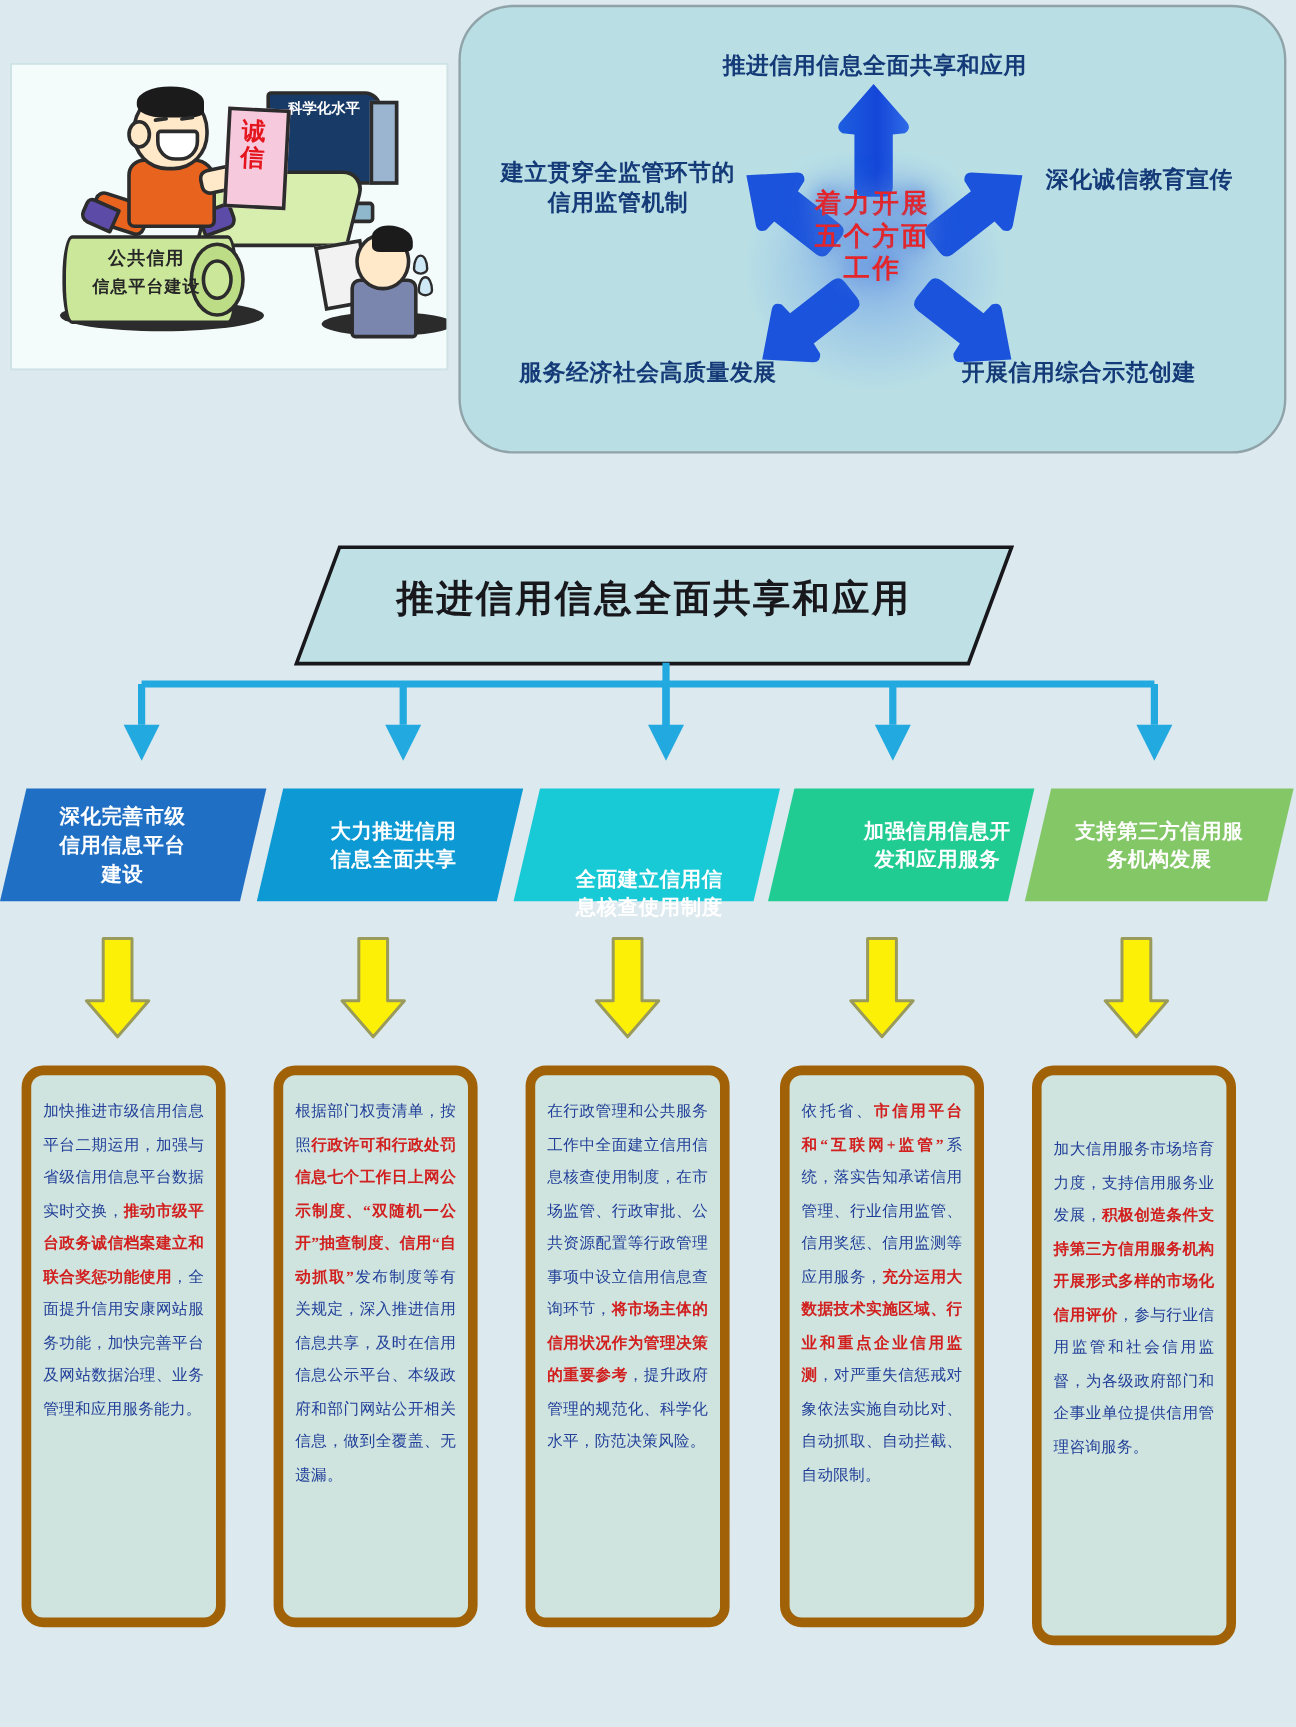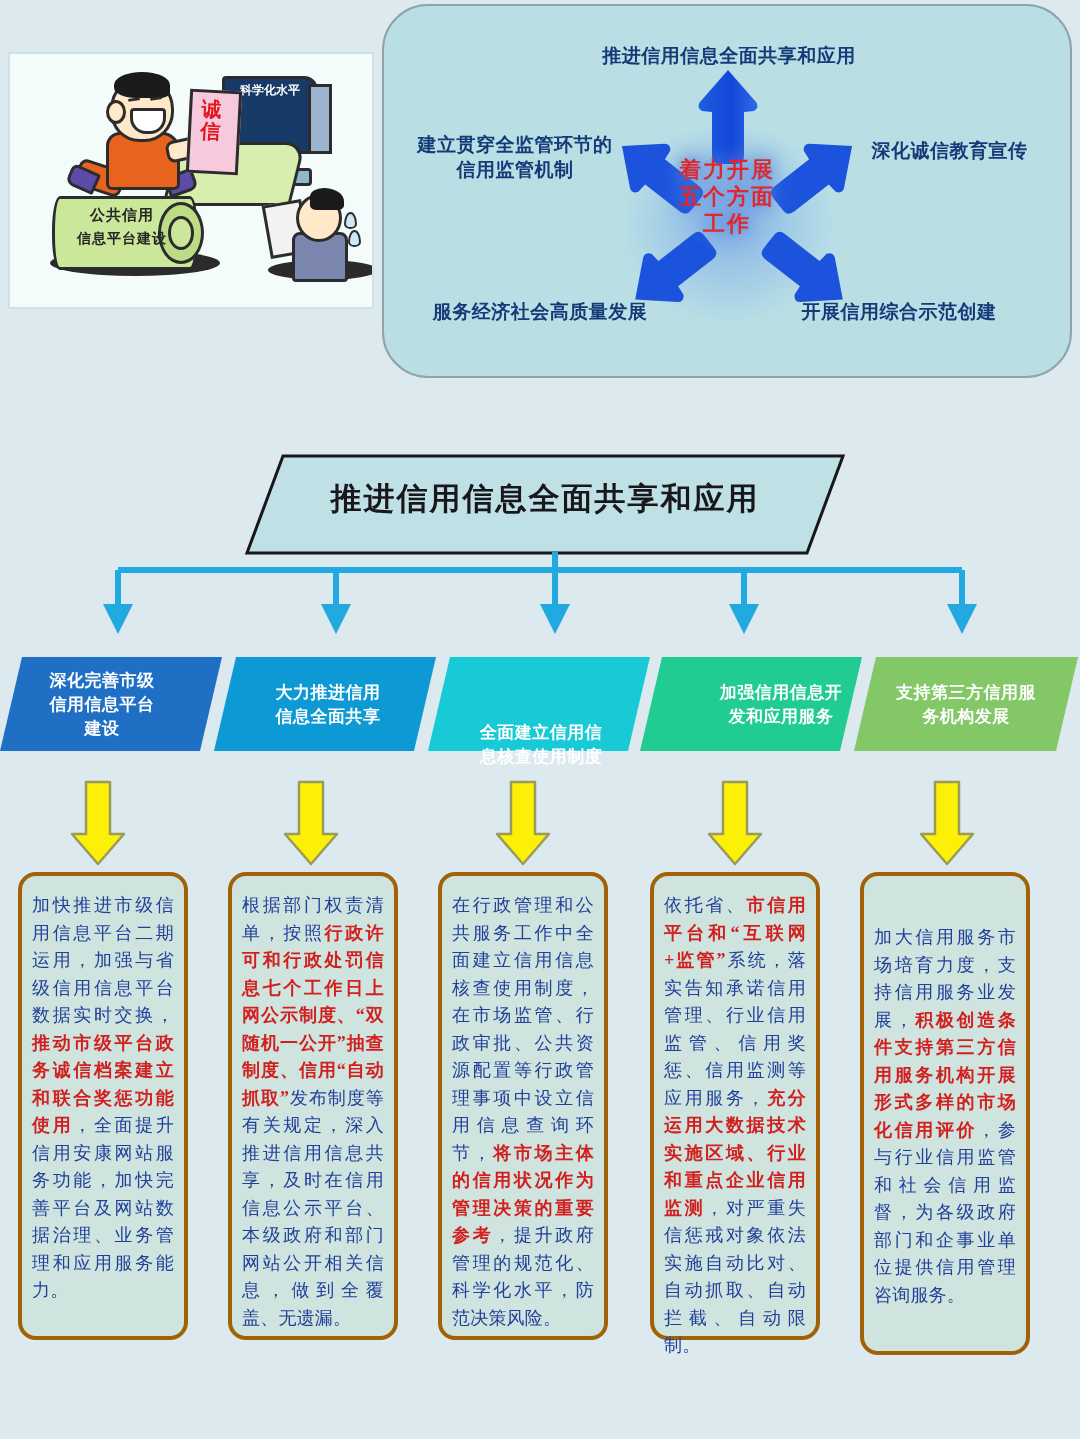--- a/index.html
+++ b/index.html
@@ -358,29 +358,29 @@
   #yellow-arrows { position: absolute; left: 0; top: 778px; width: 1080px; height: 90px; }
 
   
   #detail-boxes {
     position: absolute;
     left: 0; top: 872px;
     width: 1080px; height: 500px;
   }
   .detail-box {
     position: absolute;
-    top: 0;
+    top: 16px;
     width: 170px;
     background: #cfe4de;
-    border: 4px solid #a16207;
+    border: 8px solid #a16207;
     border-radius: 18px;
     box-sizing: border-box;
     padding: 16px 10px 14px 10px;
     color: #22409a;
-    font-size: 18px;
+    font-size: 13px;
     line-height: 27.5px;
     text-align: justify;
     text-justify: inter-character;
     letter-spacing: 0.2px;
   }
   .detail-box .hl { color: #d1201f; font-weight: bold; }
   #detail-1 { left: 18px;  height: 468px; }
   #detail-2 { left: 228px; height: 468px; }
   #detail-3 { left: 438px; height: 468px; border-radius: 17px; }
   #detail-4 { left: 650px; height: 468px; }

